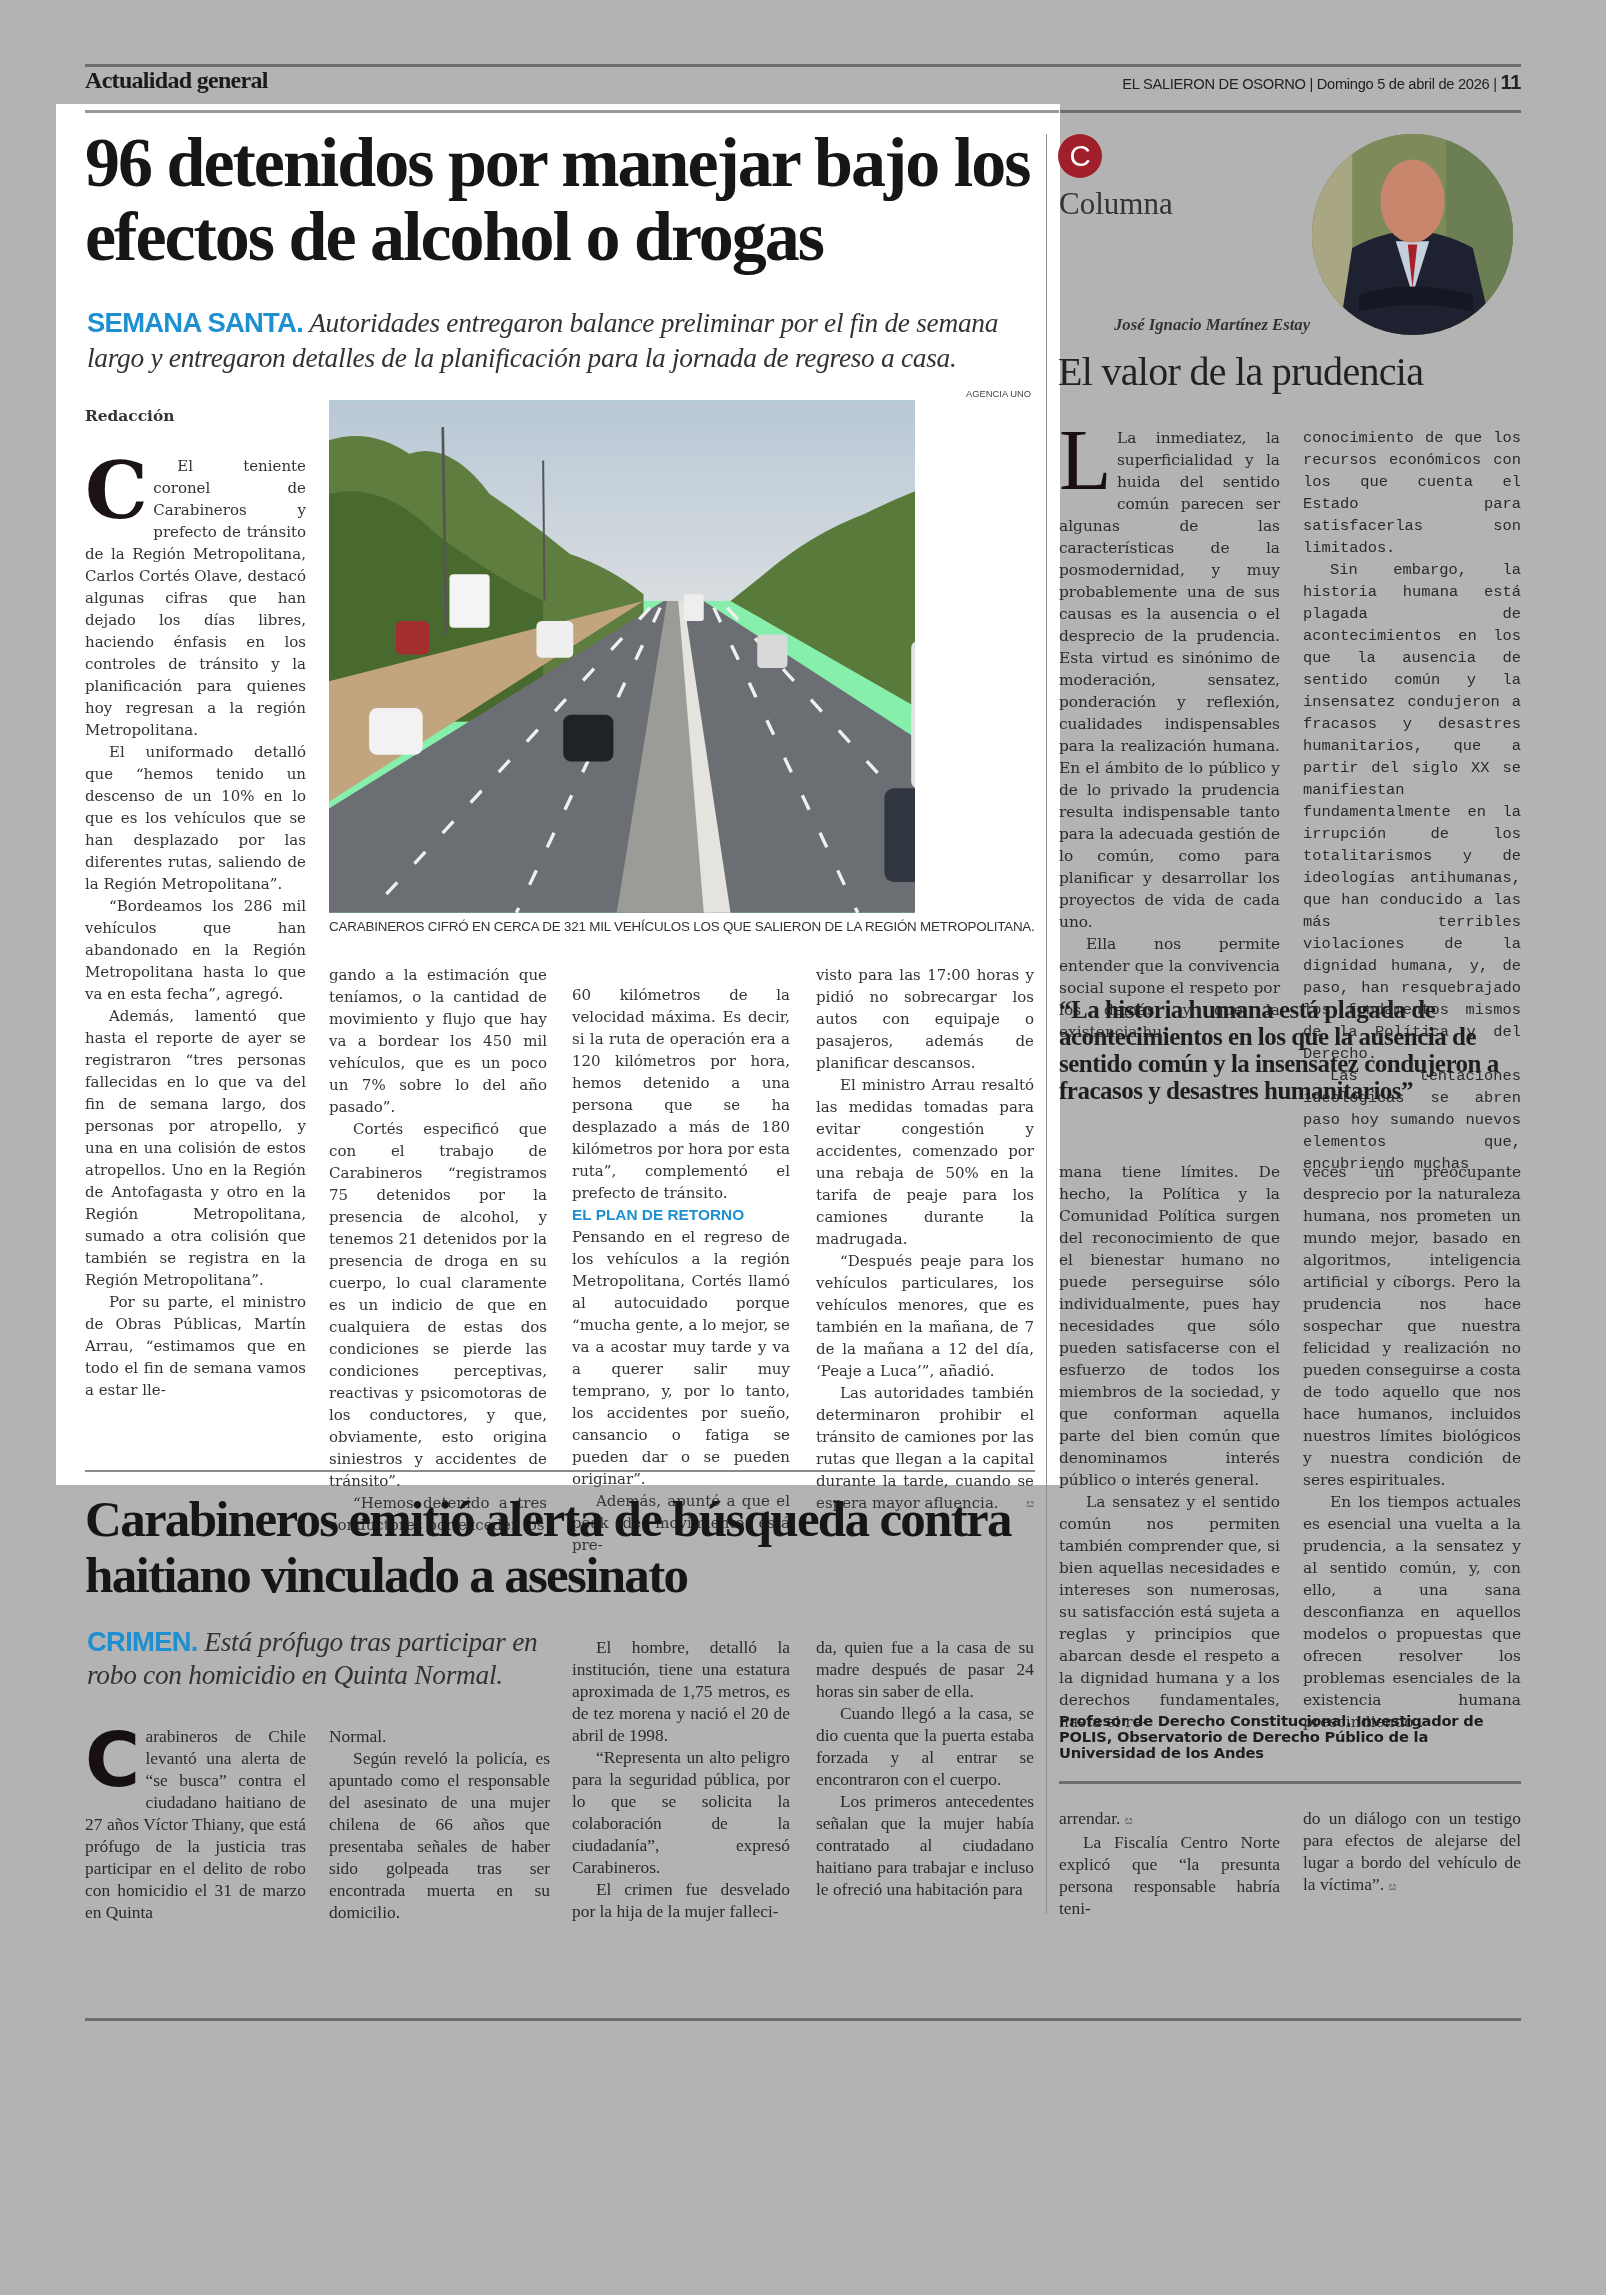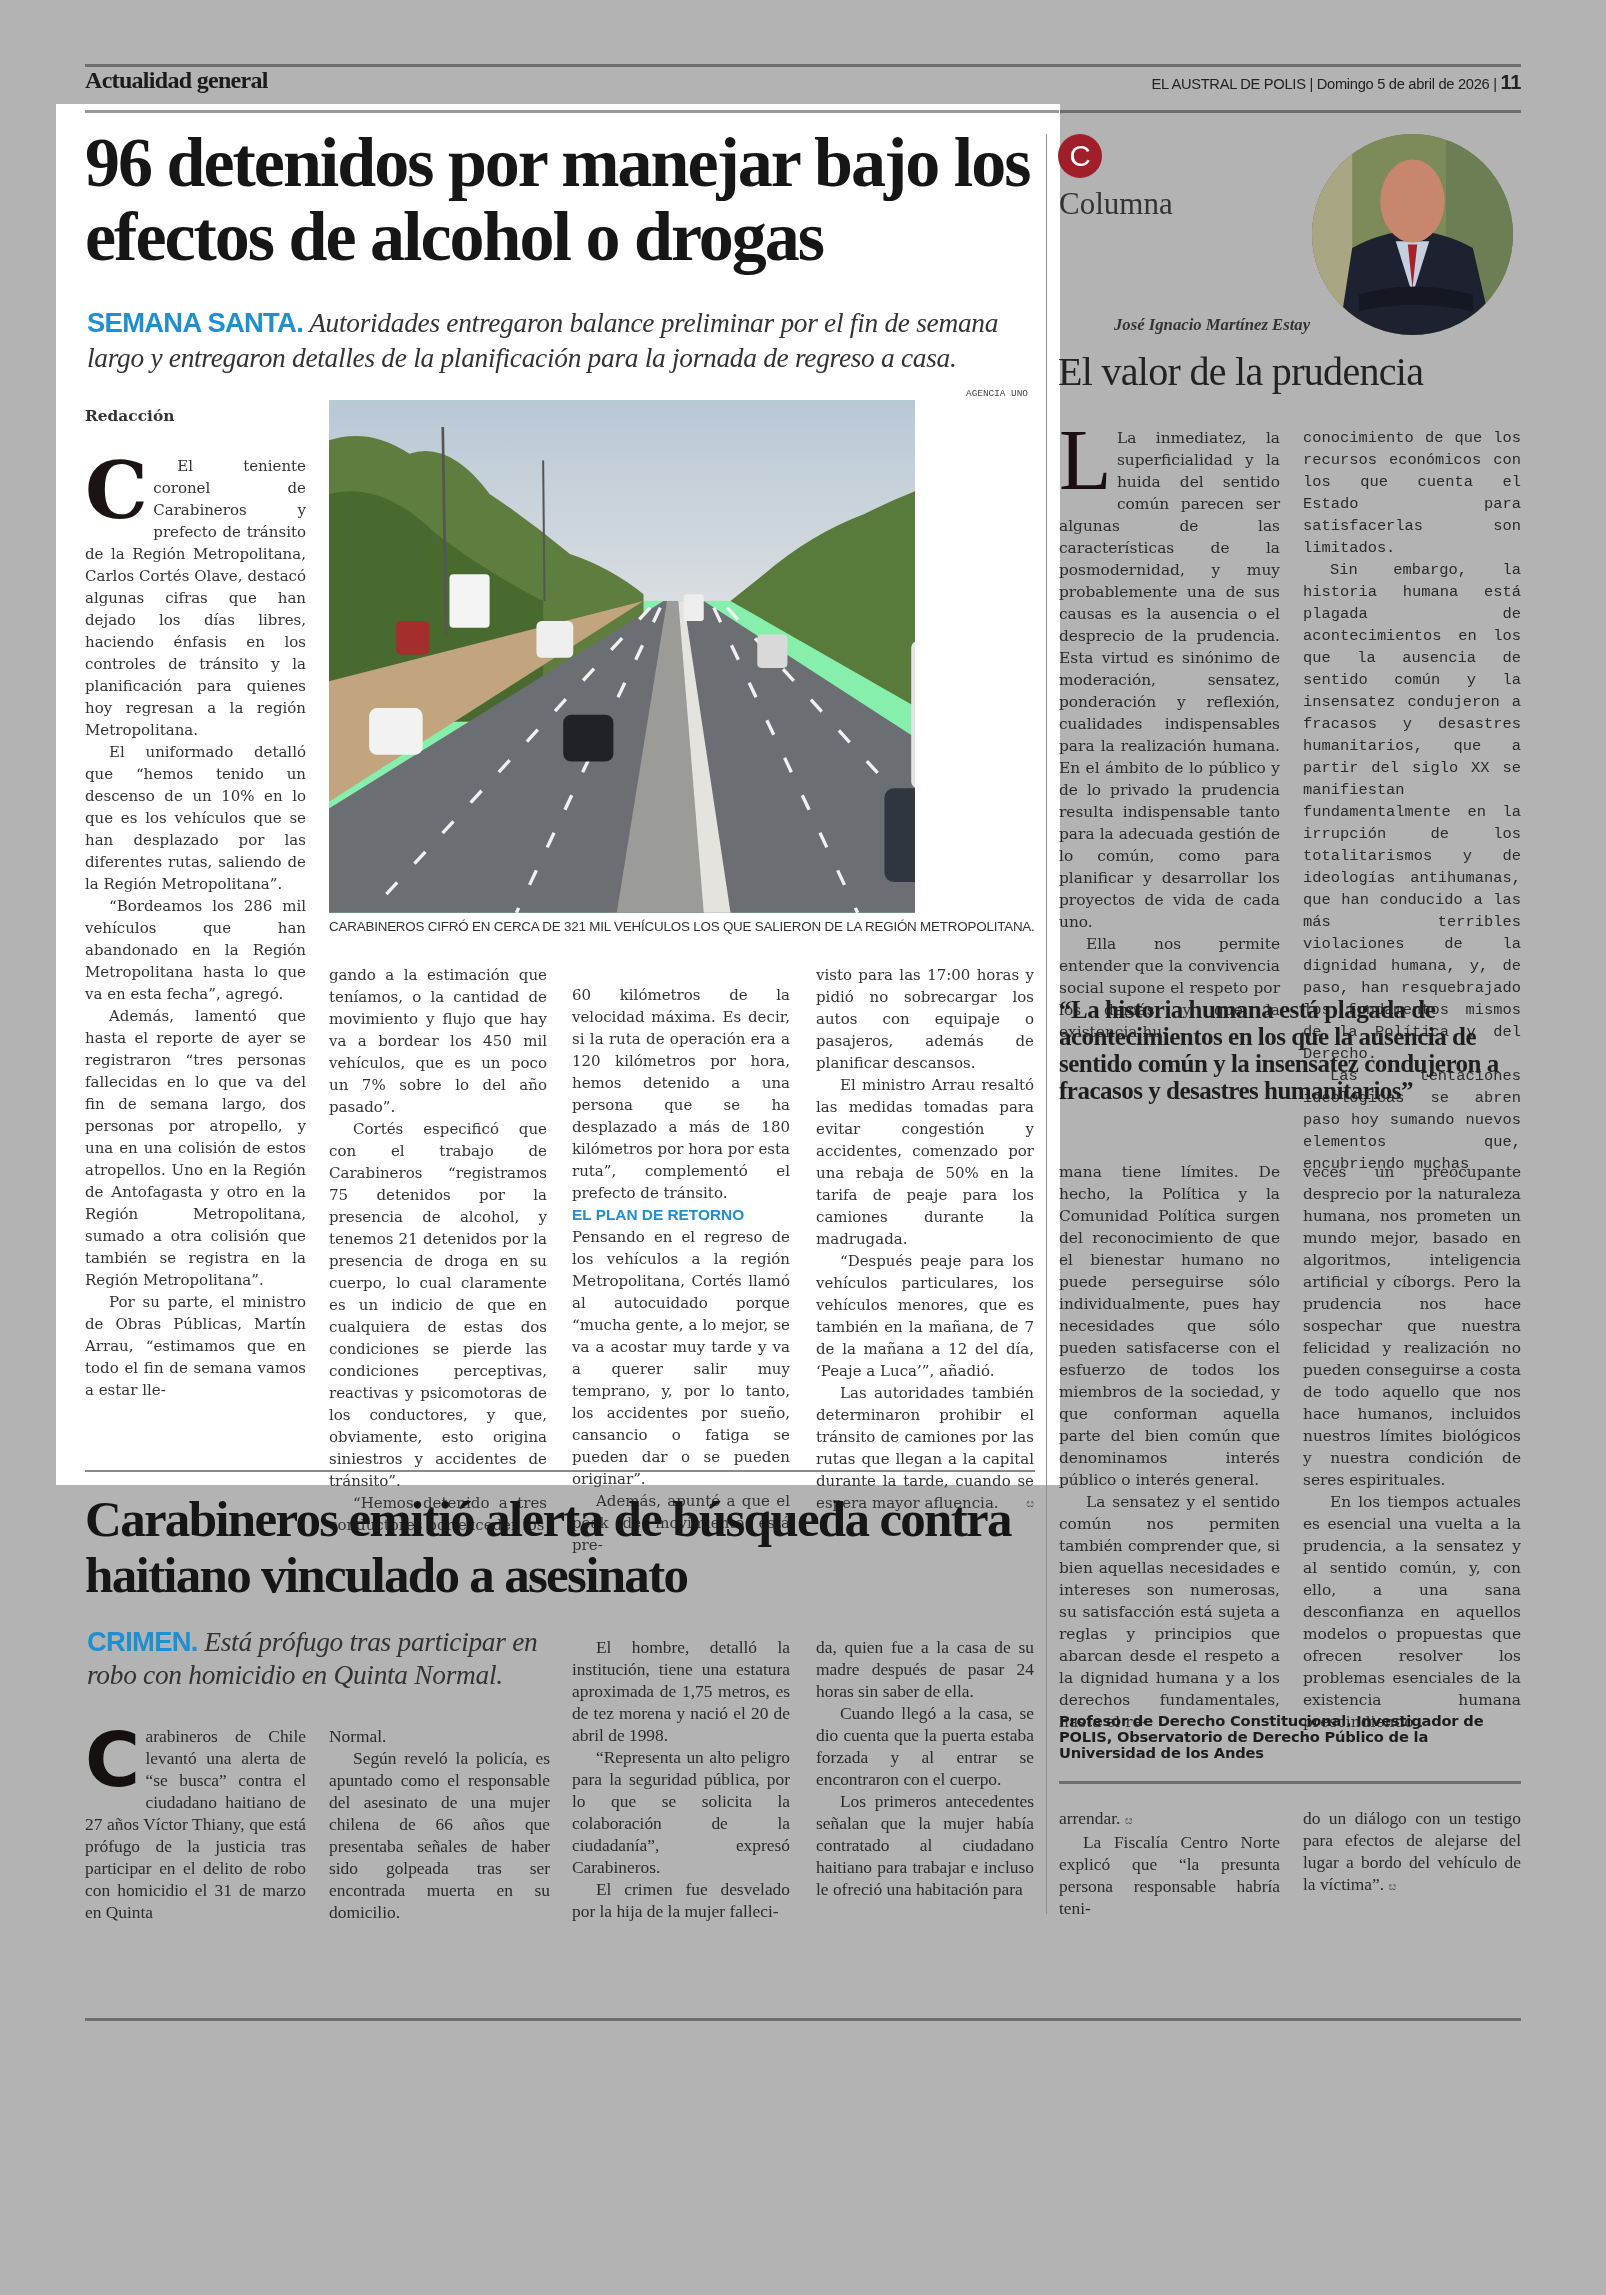--- a/index.html
+++ b/index.html
@@ -7,21 +7,21 @@
   .abs { position:absolute; }
   .rule { position:absolute; height:3.3px; background:#6e6e6e; }
   .thinrule { position:absolute; height:2px; background:#8a8a8a; }
   #section-title { left:85px; top:64px; font-family:"Liberation Serif", serif; font-weight:bold; font-size:24px; color:#1b1b1b; letter-spacing:-0.7px; }
   #masthead { right:85px; top:70px; font-family:"Liberation Sans", sans-serif; font-size:14.7px; color:#222; letter-spacing:-0.3px; }
   #masthead b { font-size:20px; }
   #white-card { left:56px; top:104px; width:1004px; height:1381px; background:#fff; }
   #head1 { left:85px; top:126px; width:964px; font-family:"Liberation Serif", serif; font-size:70px; line-height:74px; color:#161616; letter-spacing:-2px; font-weight:bold; }
   .kicker { font-family:"Liberation Sans", sans-serif; font-weight:bold; color:#1e8fd0; font-style:normal; letter-spacing:-0.7px; }
   #deck1 { left:87px; top:305px; width:957px; font-family:"Liberation Serif", serif; font-style:italic; font-size:27.4px; line-height:35px; color:#333; letter-spacing:-0.3px; }
-  #credit { left:966px; top:388px; font-family:Liberation Mono, monospace; font-size:9.4px; color:#444; }
+  #credit { left:966px; top:388px; font-family:Liberation Sans, sans-serif; font-size:9.4px; color:#444; }
   #photo { left:329px; top:400px; width:586px; height:513px; background:#86efac; overflow:hidden; }
   #caption { left:329px; top:919px; font-family:"Liberation Sans", sans-serif; font-size:13.4px; color:#333; letter-spacing:-0.2px; }
   #byline { left:85px; top:407px; font-family:"DejaVu Serif", serif; font-weight:bold; font-size:15.4px; color:#333; }
   .col { position:absolute; font-family:"DejaVu Serif", serif; font-size:15px; line-height:22px; color:#333; text-align:justify; hyphens:auto; }
   .col p { margin:0; text-indent:24px; }
   .col p.first { text-indent:0; }
   .dropcap { float:left; font-family:"DejaVu Serif", serif; font-weight:bold; font-size:79px; line-height:66px; margin:2.7px 5.4px 0 0; color:#1c1414; }
   .subhead { font-family:"Liberation Sans", sans-serif; font-weight:bold; font-size:15.4px; color:#1e8fd0; margin:19px 0 1.3px 0; letter-spacing:0; text-indent:0 !important; }
   .end-mark { font-family:"DejaVu Sans", sans-serif; font-size:12px; color:#555; float:right; }
   .col2 { position:absolute; font-family:"DejaVu Serif", serif; font-size:15.4px; line-height:22px; color:#2b2b2b; text-align:justify; }
@@ -42,21 +42,21 @@
   .col3 p.first { text-indent:0; }
   .dropC2 { float:left; font-family:"DejaVu Sans", sans-serif; font-weight:bold; font-size:75px; line-height:64px; margin:2.7px 5.4px 0 0; color:#161010; }
   .vdiv { position:absolute; width:1.3px; background:#8f8f8f; }
 </style>
 </head>
 <body>
 
 <div class="rule" style="left:85px; top:64px; width:1436px; height:3.3px; top:64px;"></div>
 <div class="abs" id="section-title" style="top:67px;">Actualidad general</div>
 <div class="abs" id="masthead" style="top:71px;">
-  <span>EL AUSTRAL DE POLIS</span> |
+  <span>EL SALIERON DE OSORNO</span> |
   <span>Domingo 5 de abril de 2026</span> |
   <b>11</b>
 </div>
 
 <div class="abs" id="white-card"></div>
 <div class="rule" style="left:85px; top:110px; width:974px; height:2.7px; background:#999;"></div>
 <div class="rule" style="left:1060px; top:110px; width:461px; height:2.7px;"></div>
 
 <h1 class="abs" id="head1" style="margin:0;">96 detenidos por manejar bajo los efectos de alcohol o drogas</h1>
 <div class="abs" id="deck1">

